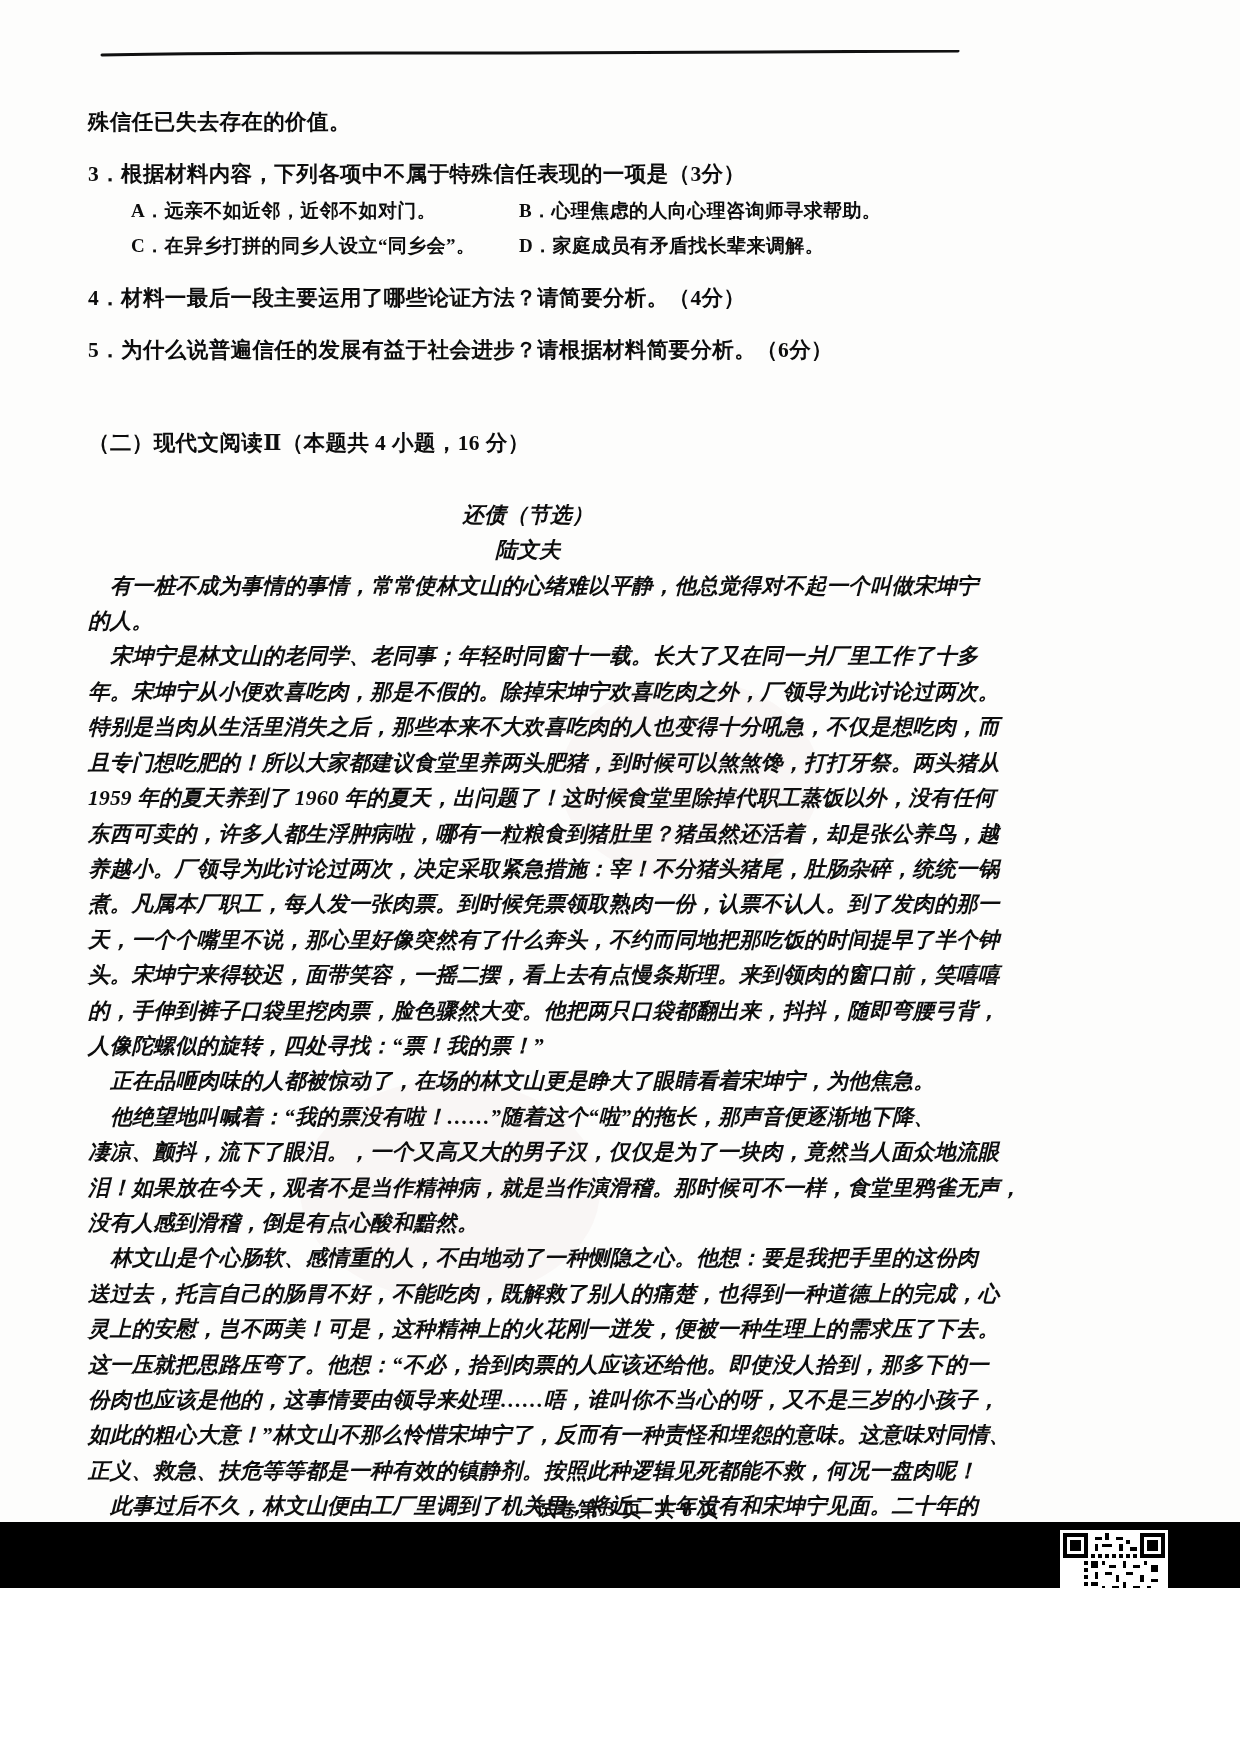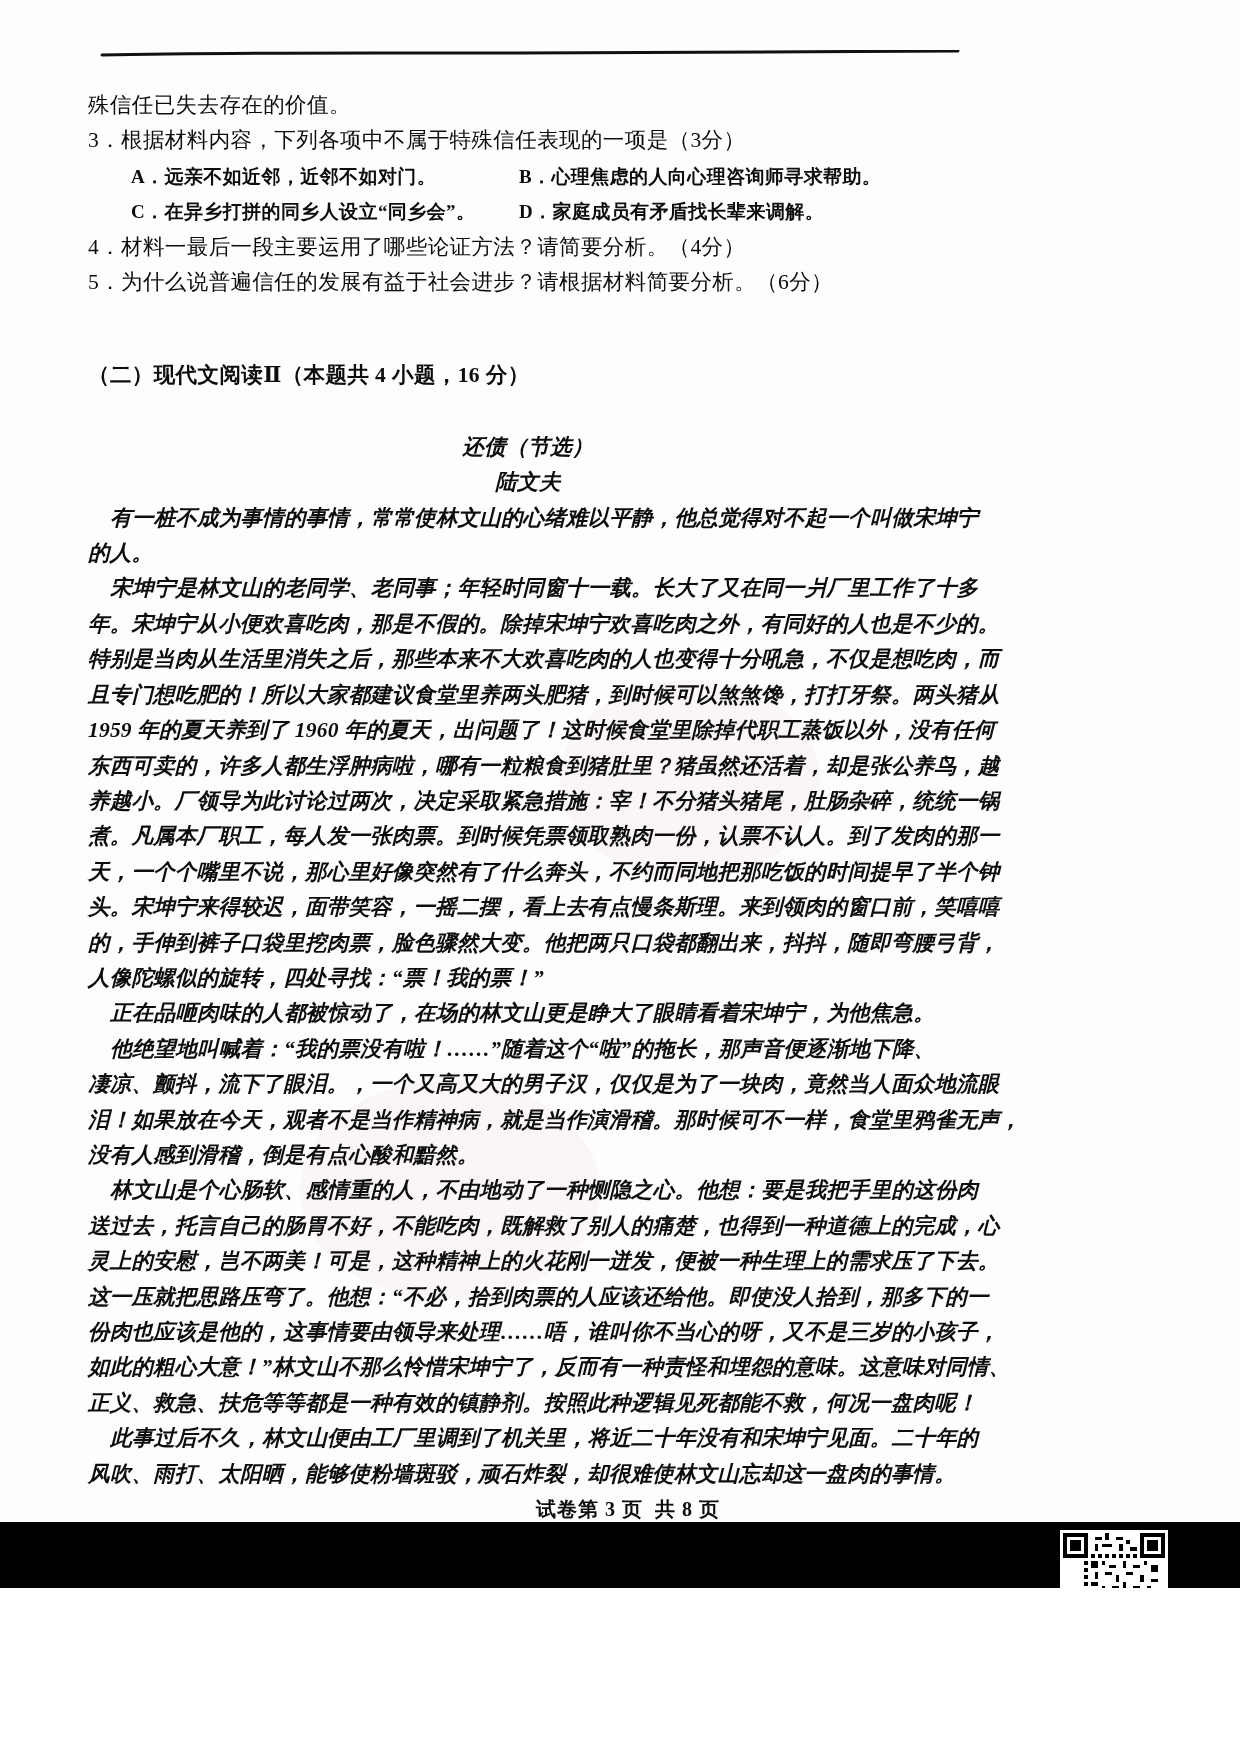--- a/index.html
+++ b/index.html
@@ -49,22 +49,23 @@
     white-space: pre;
     font-weight: 600;
     text-rendering: optimizeLegibility;
   }
   .ln.body {
     font-weight: 600;
     font-style: italic;
     letter-spacing: 0.2px;
   }
   .ln.q {
-    font-weight: 400;
+    font-weight: 700;
     font-style: normal;
+    margin-top: 17px;
   }
   .ln.sec {
     font-weight: 700;
     font-style: normal;
   }
   .ln.center {
     text-align: center;
     font-weight: 700;
     font-style: italic;
   }
@@ -172,21 +173,21 @@
 
     <div class="gap-md"></div>
 
     <div class="ln center">还债（节选）</div>
     <div class="ln center">陆文夫</div>
 
     <div id="passage">
         <div class="ln body">    有一桩不成为事情的事情，常常使林文山的心绪难以平静，他总觉得对不起一个叫做宋坤宁</div>
         <div class="ln body">的人。</div>
         <div class="ln body">    宋坤宁是林文山的老同学、老同事；年轻时同窗十一载。长大了又在同一爿厂里工作了十多</div>
-        <div class="ln body">年。宋坤宁从小便欢喜吃肉，那是不假的。除掉宋坤宁欢喜吃肉之外，有同好的人也是不少的。</div>
+        <div class="ln body">年。宋坤宁从小便欢喜吃肉，那是不假的。除掉宋坤宁欢喜吃肉之外，厂领导为此讨论过两次。</div>
         <div class="ln body">特别是当肉从生活里消失之后，那些本来不大欢喜吃肉的人也变得十分吼急，不仅是想吃肉，而</div>
         <div class="ln body">且专门想吃肥的！所以大家都建议食堂里养两头肥猪，到时候可以煞煞馋，打打牙祭。两头猪从</div>
         <div class="ln body">1959 年的夏天养到了 1960 年的夏天，出问题了！这时候食堂里除掉代职工蒸饭以外，没有任何</div>
         <div class="ln body">东西可卖的，许多人都生浮肿病啦，哪有一粒粮食到猪肚里？猪虽然还活着，却是张公养鸟，越</div>
         <div class="ln body">养越小。厂领导为此讨论过两次，决定采取紧急措施：宰！不分猪头猪尾，肚肠杂碎，统统一锅</div>
         <div class="ln body">煮。凡属本厂职工，每人发一张肉票。到时候凭票领取熟肉一份，认票不认人。到了发肉的那一</div>
         <div class="ln body">天，一个个嘴里不说，那心里好像突然有了什么奔头，不约而同地把那吃饭的时间提早了半个钟</div>
         <div class="ln body">头。宋坤宁来得较迟，面带笑容，一摇二摆，看上去有点慢条斯理。来到领肉的窗口前，笑嘻嘻</div>
         <div class="ln body">的，手伸到裤子口袋里挖肉票，脸色骤然大变。他把两只口袋都翻出来，抖抖，随即弯腰弓背，</div>
         <div class="ln body">人像陀螺似的旋转，四处寻找：“票！我的票！”</div>

